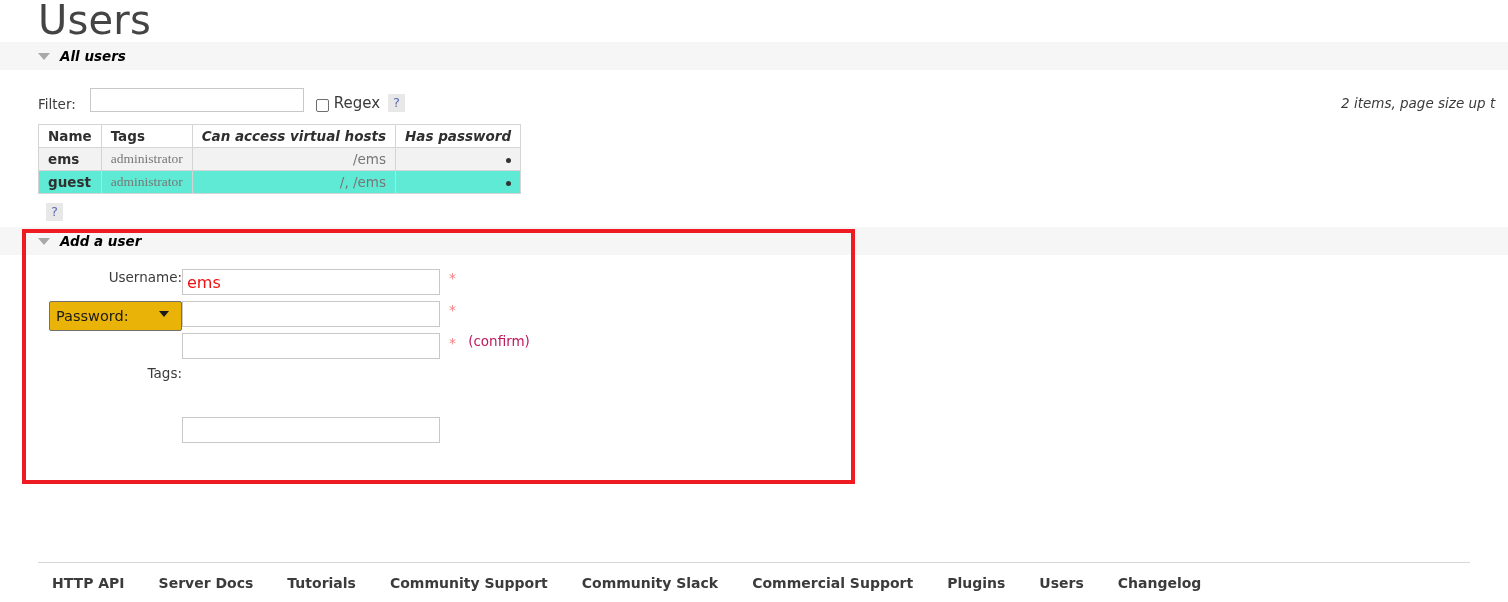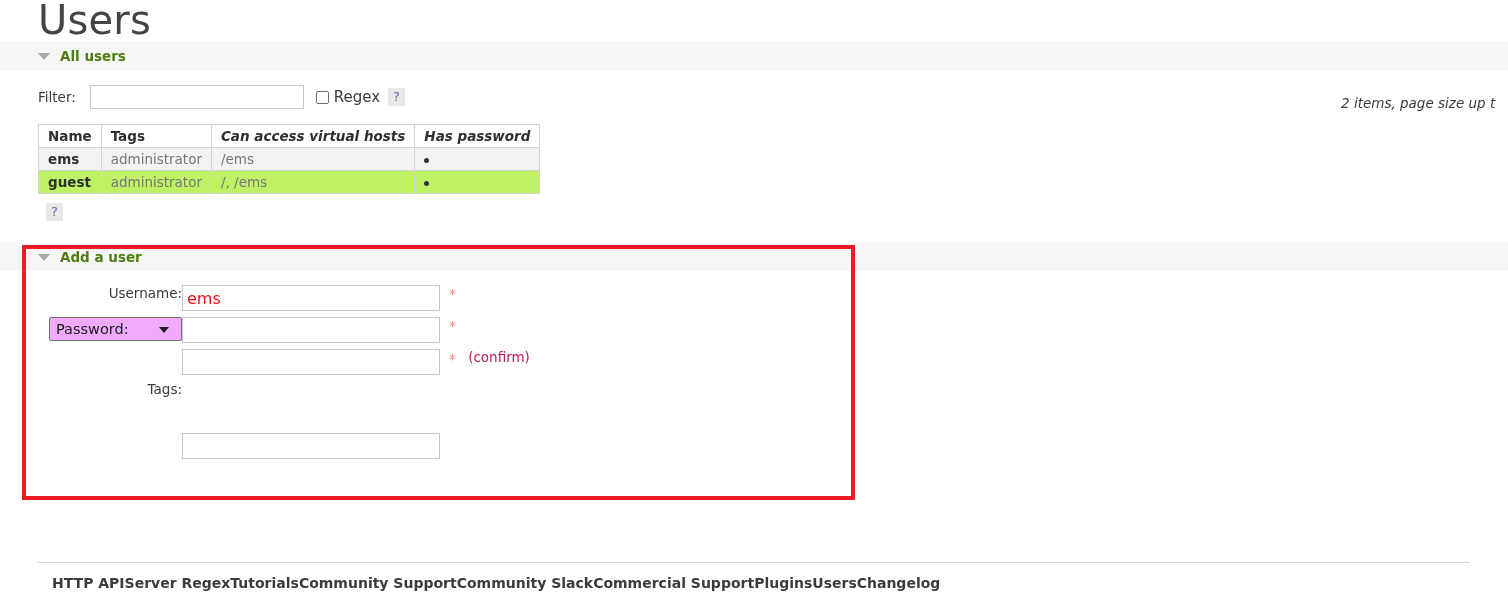--- a/index.html
+++ b/index.html
@@ -38,27 +38,28 @@
     width: 0; height: 0;
     border-left: 6px solid transparent;
     border-right: 6px solid transparent;
     border-top: 7px solid #a8a8a8;
     margin-right: 10px;
     margin-top: 1px;
   }
   .section-head .sh-label {
     font-weight: bold;
     font-size: 13.5px;
-    color: #4d7c0f;
+    color: #000000;
+    font-style: italic;
   }
 
   
   #filter-row {
     display: flex;
-    align-items: center;
+    align-items: flex-end;
     padding: 12px 0 0 38px;
     height: 42px;
   }
   #filter-label { margin-right: 14px; font-size: 13.5px; color: #3b3b3b;}
   #filter-input {
     width: 214px; height: 24px;
     border: 1px solid #c8c8c8;
     background: #ffffff;
     font-family: "DejaVu Sans", sans-serif;
     font-size: 13px;
@@ -89,55 +90,55 @@
     font-size: 13.5px;
     color: #3b3b3b;
     white-space: nowrap;
     font-style: italic;
   }
 
   
   #users-table {
     border-collapse: collapse;
     margin: 12px 0 0 38px;
-    background: #bef264;
+    background: #5eead4;
   }
   #users-table th, #users-table td {
     border: 1px solid #d4d4d4;
     font-size: 13.5px;
     padding: 3px 9px;
     height: 23px;
     white-space: nowrap;
   }
   #users-table th {
     font-weight: bold;
     color: #2f2f2f;
     text-align: left;
     background: #ffffff;
   }
   #users-table th.c { text-align: center; font-style: italic; }
-  #users-table td { color: #777777; text-align: left; }
+  #users-table td { color: #777777; text-align: right; }
   #users-table td.name {
     font-weight: bold;
     color: #2f2f2f;
     text-align: left;
   }
-  #users-table td.tags { text-align: center; }
+  #users-table td.tags { text-align: center; font-family: Liberation Serif, serif; }
   #users-table tr.alt td { background: #f2f2f2; }
   .dot {
     display: inline-block;
     width: 5px; height: 5px;
     border-radius: 50%;
     background: #333333;
     vertical-align: middle;
   }
   #table-help { margin: 9px 0 0 38px; }
 
   
-  #add-user-region { position: relative; margin-top: 22px; }
+  #add-user-region { position: relative; margin-top: 6px; }
 
   #redbox {
     position: absolute;
     left: 22px; top: 2px;
     width: 833px; height: 255px;
     border: 4px solid #ee1c22;
     pointer-events: none;
     z-index: 5;
   }
 
@@ -166,26 +167,26 @@
   .star {
     color: #f08080;
     font-size: 14px;
     padding-left: 9px;
     vertical-align: middle;
   }
   .confirm-note {
     color: #be185d; font-size: 13.5px; padding-left: 8px;
   }
   #pw-select {
-    width: 133px; height: 24px;
+    width: 133px; height: 30px;
     font-family: "DejaVu Sans", sans-serif;
     font-size: 14.5px;
     color: #1a1a1a;
     border: 1px solid #707070;
-    background: #f0abfc;
+    background: #eab308;
     padding-left: 6px;
     border-radius: 2px;
     -webkit-appearance: none;
     appearance: none;
   }
   #pw-select-wrap { position: relative; display: inline-block; }
   #pw-caret {
     position: absolute;
     right: 13px; top: 10px;
     width: 0; height: 0;
@@ -201,20 +202,21 @@
     left: 0; top: 562px;
     width: 1508px;
   }
   #footer-rule {
     border-top: 1px solid #d7d7d7;
     margin: 0 38px 0 38px;
   }
   #footer-links {
     display: flex;
     padding: 12px 0 0 52px;
+    gap: 34px;
   }
   #footer-links a {
     font-weight: bold;
     font-size: 14px;
     color: #3b3b3b;
     text-decoration: none;
     white-space: nowrap;
   }
 </style>
 </head>
@@ -330,21 +332,21 @@
     </tr>
   </tbody>
     </table>
 
 </div>
 
 <div id="footer">
   <div id="footer-rule"></div>
   <div id="footer-links">
     <a href="#">HTTP API</a>
-    <a href="#">Server Regex</a>
+    <a href="#">Server Docs</a>
     <a href="#">Tutorials</a>
     <a href="#">Community Support</a>
     <a href="#">Community Slack</a>
     <a href="#">Commercial Support</a>
     <a href="#">Plugins</a>
     <a href="#">Users</a>
     <a href="#">Changelog</a>
   </div>
 </div>
 

